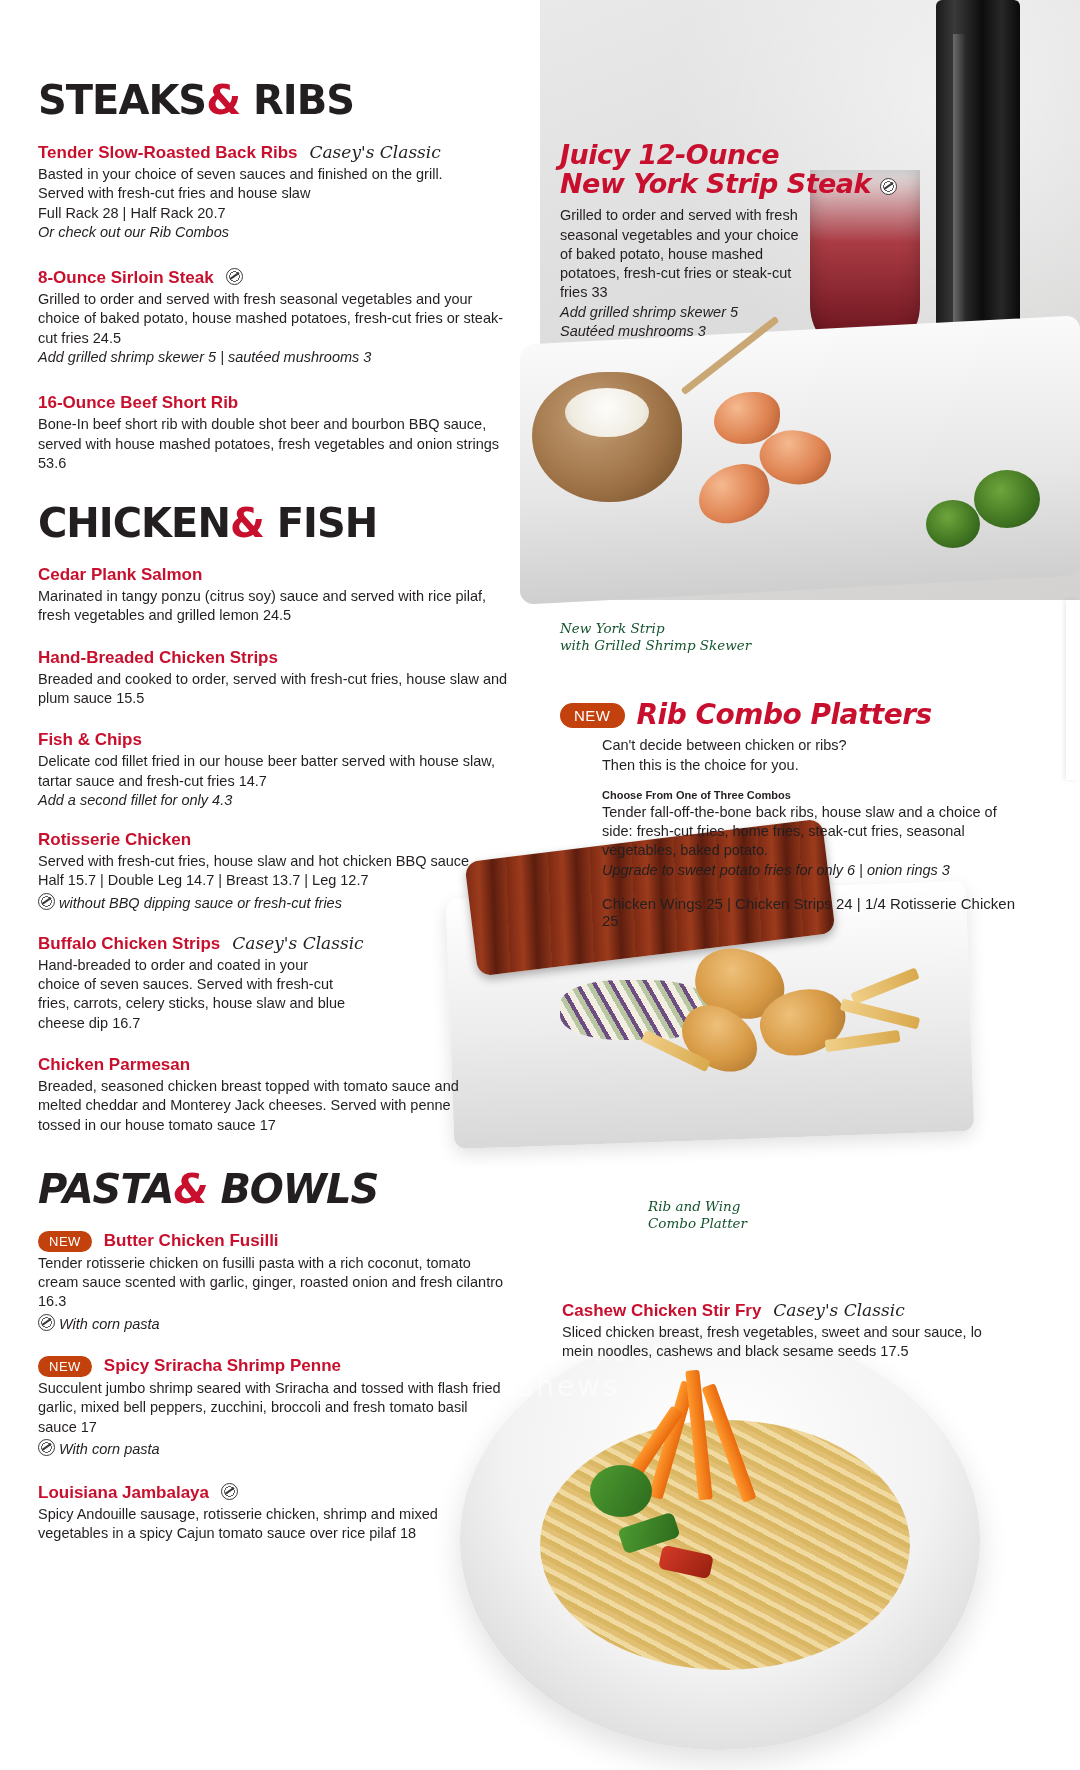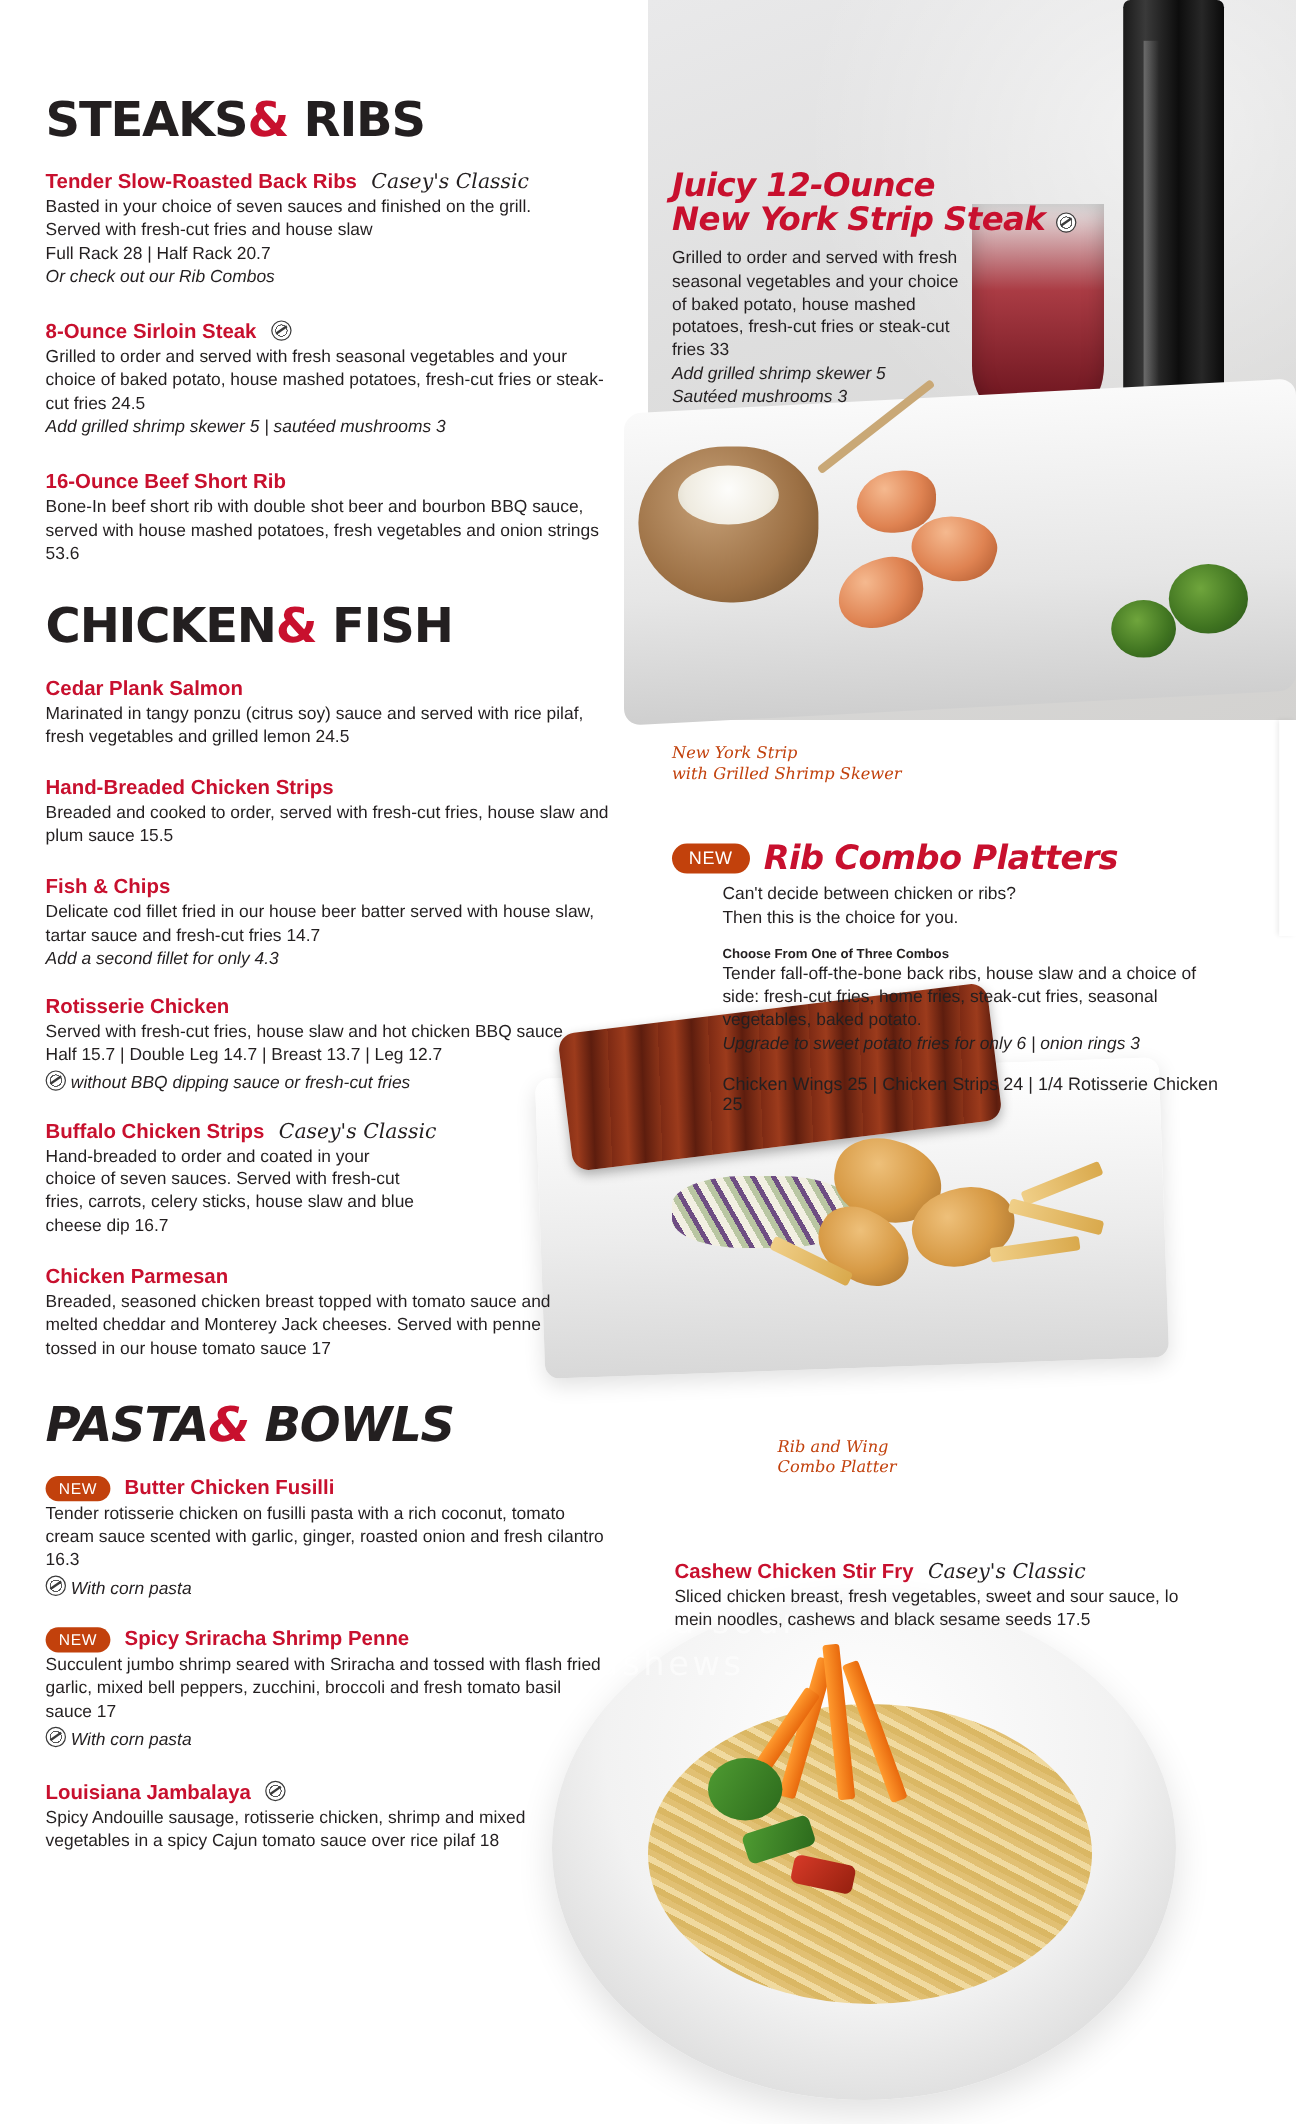--- a/index.html
+++ b/index.html
@@ -158,21 +158,21 @@
     border:1px solid #3a3a3a;position:relative;top:2px;
   }
   .gf:after{
     content:"";position:absolute;left:2px;top:6px;width:11px;height:2px;background:#3a3a3a;transform:rotate(-35deg);
   }
   .newbadge{
     display:inline-block;background:#c2410c;color:#fff;font-weight:normal;font-size:13px;
     padding:3px 11px;border-radius:11px;letter-spacing:.5px;
   }
   .caption{
-    font-family:"DejaVu Serif", serif;font-style:italic;font-size:13.5px;line-height:1.25;color:#c2410c;
+    font-family:"DejaVu Serif", serif;font-style:italic;font-size:13.5px;line-height:1.25;color:#14532d;
   }
   .combo-head{color:#231f20;font-weight:bold;font-size:11px;margin:0 0 2px 0;}
   .combo-prices{font-size:15px;}
   .right-edge{
     position:absolute;right:0;top:600px;width:14px;height:180px;background:#ffffff;
     box-shadow:-2px 0 4px rgba(0,0,0,.08);
   }
 </style>
 </head>
 <body>

